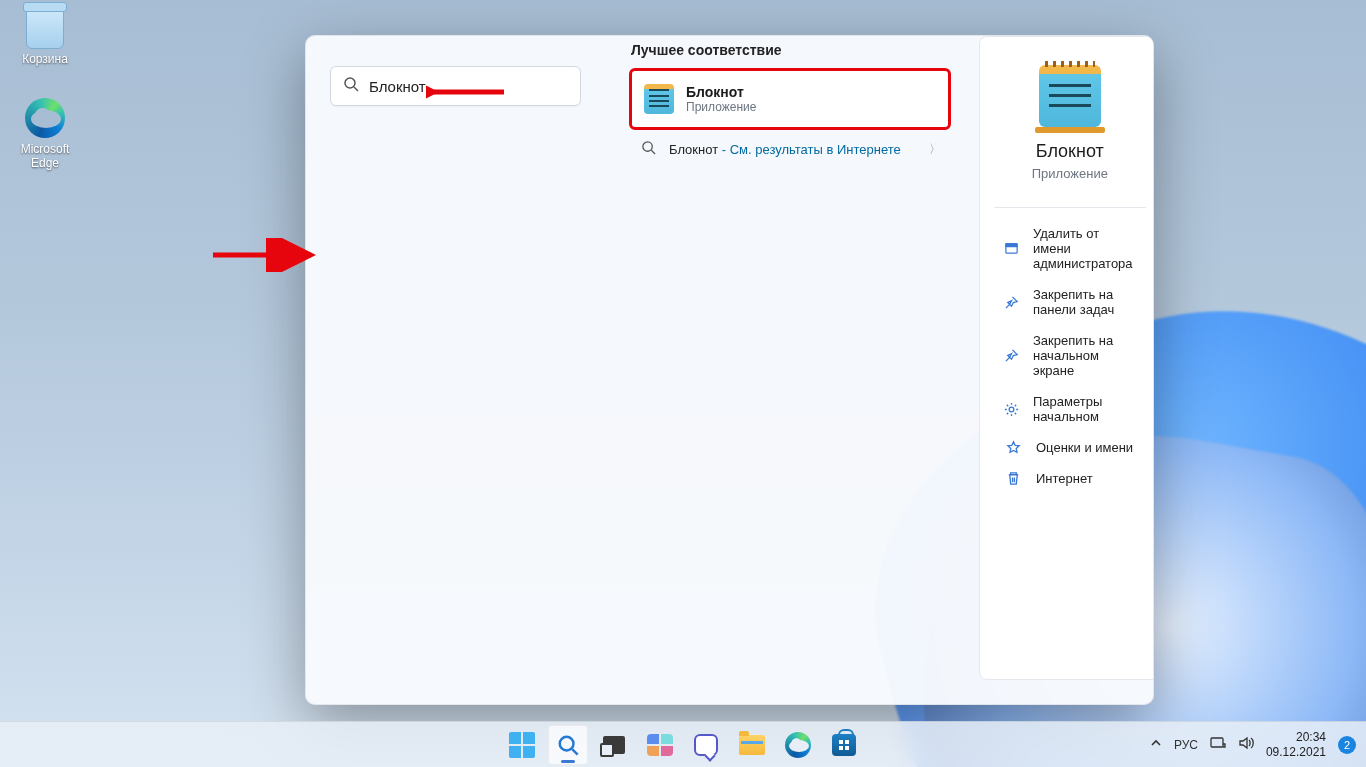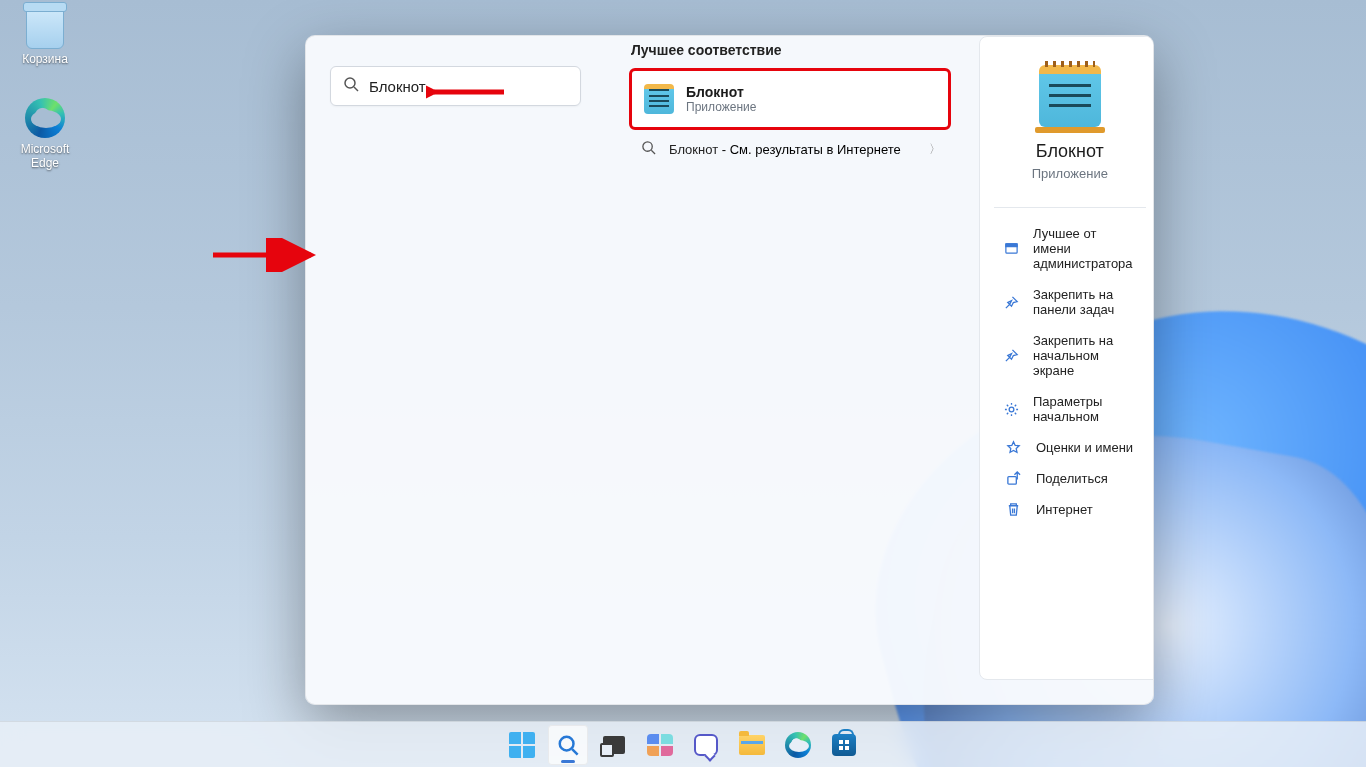--- a/index.html
+++ b/index.html
@@ -126,21 +126,21 @@
   }
   .notepad-icon::before { top:6px; box-shadow: 0 5px 0 #1a4a5a, 0 10px 0 #1a4a5a; }
   .bm-text .t1{ font-size:14px; font-weight:600; color:#1c1c1c; }
   .bm-text .t2{ font-size:12px; color:#6c7580; }
 
   .web-item {
     display:flex; align-items:center; gap:12px; padding:10px 10px; cursor:pointer; border-radius:4px;
   }
   .web-item .sicon { color:#555; width:18px; text-align:center;}
   .web-item .wt { font-size:13px; color:#222; flex:1;}
-  .web-item .wt .sub { color:#000000;}
+  .web-item .wt .sub { color:#0369a1;}
   .web-item .chev2 { color:#888; font-size:12px;}
 
   
   .big-notepad {
     width:62px; height:62px; margin: 0 auto 14px; border-radius:6px; position:relative;
     background:linear-gradient(180deg,#5fc6e8,#4eb7db);
     border-top:9px solid #f2b84a;
   }
   .big-notepad::after {
     content:""; position:absolute; left:-4px; right:-4px; bottom:-6px; height:6px; background:#e09a2c; border-radius:2px;
@@ -310,21 +310,21 @@
         <div class="app-sub">Приложение</div>
         <div class="sep"></div>
 
         <div class="action">
           <span class="aicon">
               <svg width="15" height="15" viewBox="0 0 16 16" fill="none" stroke="currentColor" stroke-width="1.3">
                 <rect x="2" y="3" width="12" height="10" rx="1"></rect>
                 <rect x="2" y="3" width="12" height="3" fill="currentColor"></rect>
               </svg>
             </span>
-          <span>Лучшее от имени администратора</span>
+          <span>Удалить от имени администратора</span>
         </div>
         <div class="action">
           <span class="aicon">
               <svg width="15" height="15" viewBox="0 0 16 16" fill="none" stroke="currentColor" stroke-width="1.4">
                 <path d="M9 2 L14 7 L10 8 L8 12 L6 10 L2 14 M6 10 L4 8 L8 6 Z"></path>
               </svg>
             </span>
           <span>Закрепить на панели задач</span>
         </div>
         <div class="action">
@@ -344,29 +344,20 @@
             </span>
           <span>Параметры начальном</span>
         </div>
         <div class="action">
           <span class="aicon">
               <svg width="15" height="15" viewBox="0 0 16 16" fill="none" stroke="currentColor" stroke-width="1.4">
                 <path d="M8 2l1.8 3.8 4.2.4-3.1 2.9.8 4.1L8 11.2 4.3 13.2l.8-4.1L2 6.2l4.2-.4z"></path>
               </svg>
             </span>
           <span>Оценки и имени</span>
-        </div>
-        <div class="action">
-          <span class="aicon">
-              <svg width="15" height="15" viewBox="0 0 16 16" fill="none" stroke="currentColor" stroke-width="1.4">
-                <rect x="2" y="6" width="9" height="8" rx="1"></rect>
-                <path d="M9 4 L12 1 L15 4 M12 1 V9"></path>
-              </svg>
-            </span>
-          <span>Поделиться</span>
         </div>
         <div class="action">
           <span class="aicon">
               <svg width="15" height="15" viewBox="0 0 16 16" fill="none" stroke="currentColor" stroke-width="1.4">
                 <path d="M3 4h10M5 4V2h6v2M4 4l1 10h6l1-10M7 7v5M9 7v5"></path>
               </svg>
             </span>
           <span>Интернет</span>
         </div>
       </div>
@@ -420,15 +411,40 @@
           <div class="explorer-icon"></div>
         </div>
       <div class="tb-item">
           <div class="edge-tb"></div>
         </div>
       <div class="tb-item">
           <div class="store-icon"></div>
         </div>
     </div>
 
+    <div class="tb-right">
+      <span class="tray-icon">
+        <svg width="12" height="12" viewBox="0 0 12 12" fill="none" stroke="currentColor" stroke-width="1.6">
+            <path d="M2 8 L6 4 L10 8"></path>
+          </svg>
+      </span>
+      <span class="tray-icon" style="font-size:12px;">РУС</span>
+      <span class="tray-icon">
+        <svg width="16" height="14" viewBox="0 0 16 14" fill="none" stroke="currentColor" stroke-width="1.3">
+            <rect x="1" y="2" width="12" height="9" rx="1"></rect>
+            <path d="M13 8h2v3h-2"></path>
+          </svg>
+      </span>
+      <span class="tray-icon">
+        <svg width="16" height="14" viewBox="0 0 16 14" fill="none" stroke="currentColor" stroke-width="1.3">
+            <path d="M2 5h3l4-3v10l-4-3H2z"></path>
+            <path d="M11 4c1.5 1 1.5 5 0 6M13 2c3 2 3 8 0 10"></path>
+          </svg>
+      </span>
+      <div class="clock">
+        <div>20:34</div>
+        <div>09.12.2021</div>
+      </div>
+      <div class="notif">2</div>
+    </div>
   </div>
 
 </div>
 
 </body></html>

